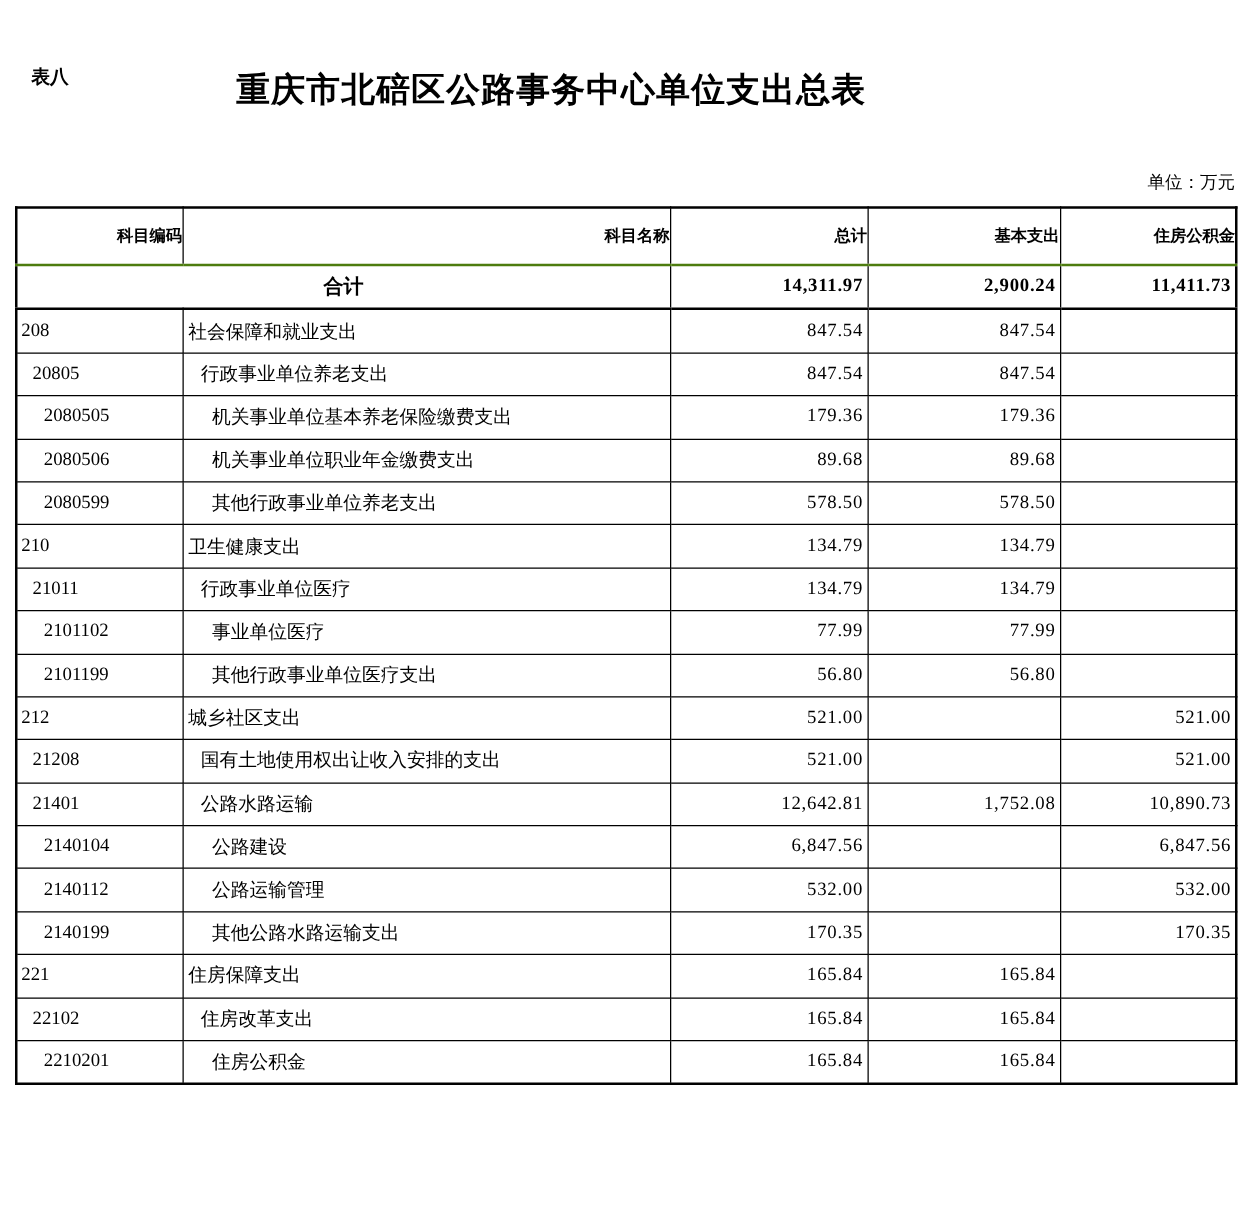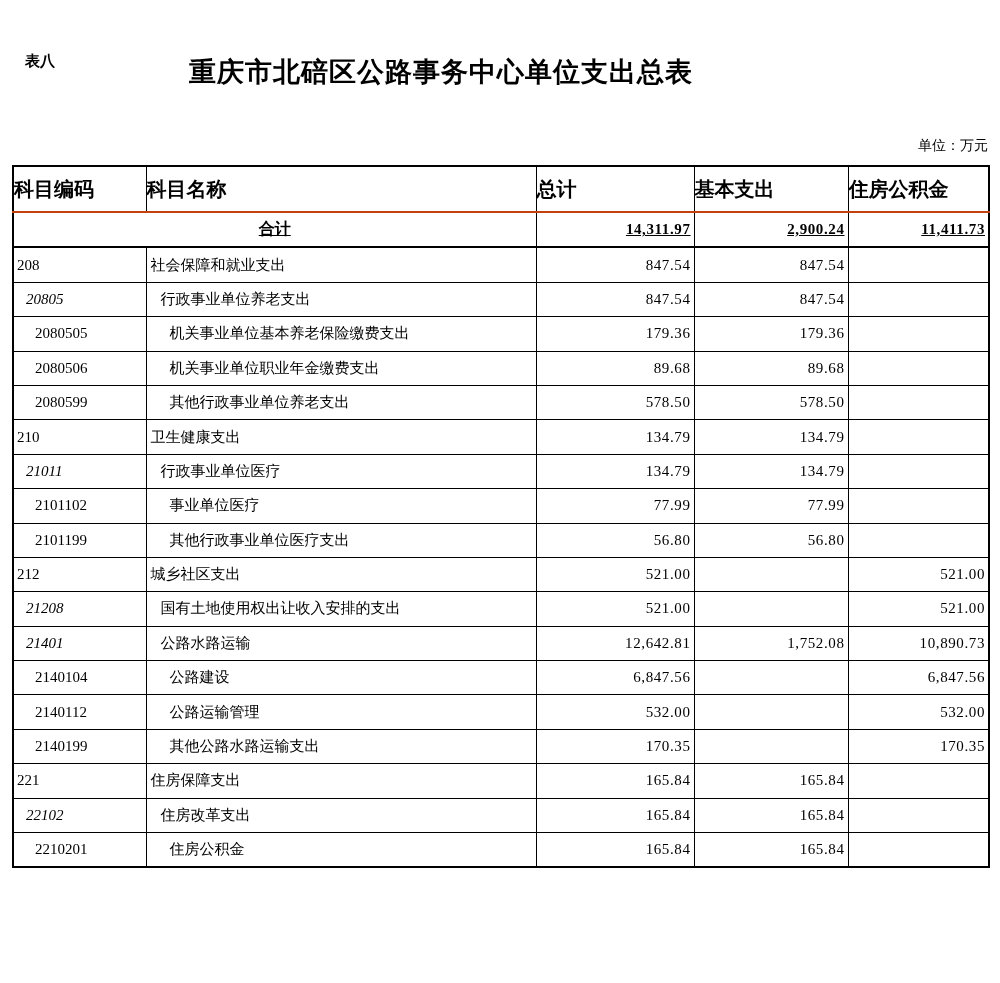--- a/index.html
+++ b/index.html
@@ -27,35 +27,35 @@
   table.expense {
     position:absolute; top:165px; left:12px;
     width:976px; border-collapse:collapse; table-layout:fixed;
     border:2px solid #000;
   }
   .expense th, .expense td {
     border:1px solid #000; padding:0;
     overflow:hidden; white-space:nowrap;
   }
   .expense thead th {
-    height:44px; text-align:left; vertical-align:middle;
+    height:44px; text-align:right; vertical-align:middle;
     font-family:"Liberation Sans", sans-serif;
-    font-weight:bold; font-size:20px;
-    border-bottom:2px solid #c2410c;
+    font-weight:bold; font-size:13px;
+    border-bottom:2px solid #4d7c0f;
   }
   tr.total-row td {
     height:42px; font-weight:bold; font-size:15px;
-    border-bottom:2px solid #000; vertical-align:middle;text-decoration:underline;
+    border-bottom:2px solid #000; vertical-align:middle;
   }
   tr.total-row td.total-label { text-align:center; font-size:16px; }
   .expense tbody td {
     height:33.4px; font-size:15px; vertical-align:middle;
   }
   td.code { padding-left:3px; font-size:14px; }
-  td.code.lv2 { padding-left:12px;font-style:italic; }
+  td.code.lv2 { padding-left:12px; }
   td.code.lv3 { padding-left:21px; }
   td.name { padding-left:4px; font-size:15px; }
   td.name.lv2 { padding-left:14px;margin-top:28px; }
   td.name.lv3 { padding-left:23px; }
   td.num {
     text-align:right; padding-right:3px;
     font-size:14.5px; letter-spacing:0.6px;
     font-family:"Liberation Serif", serif;
   }
 </style>

